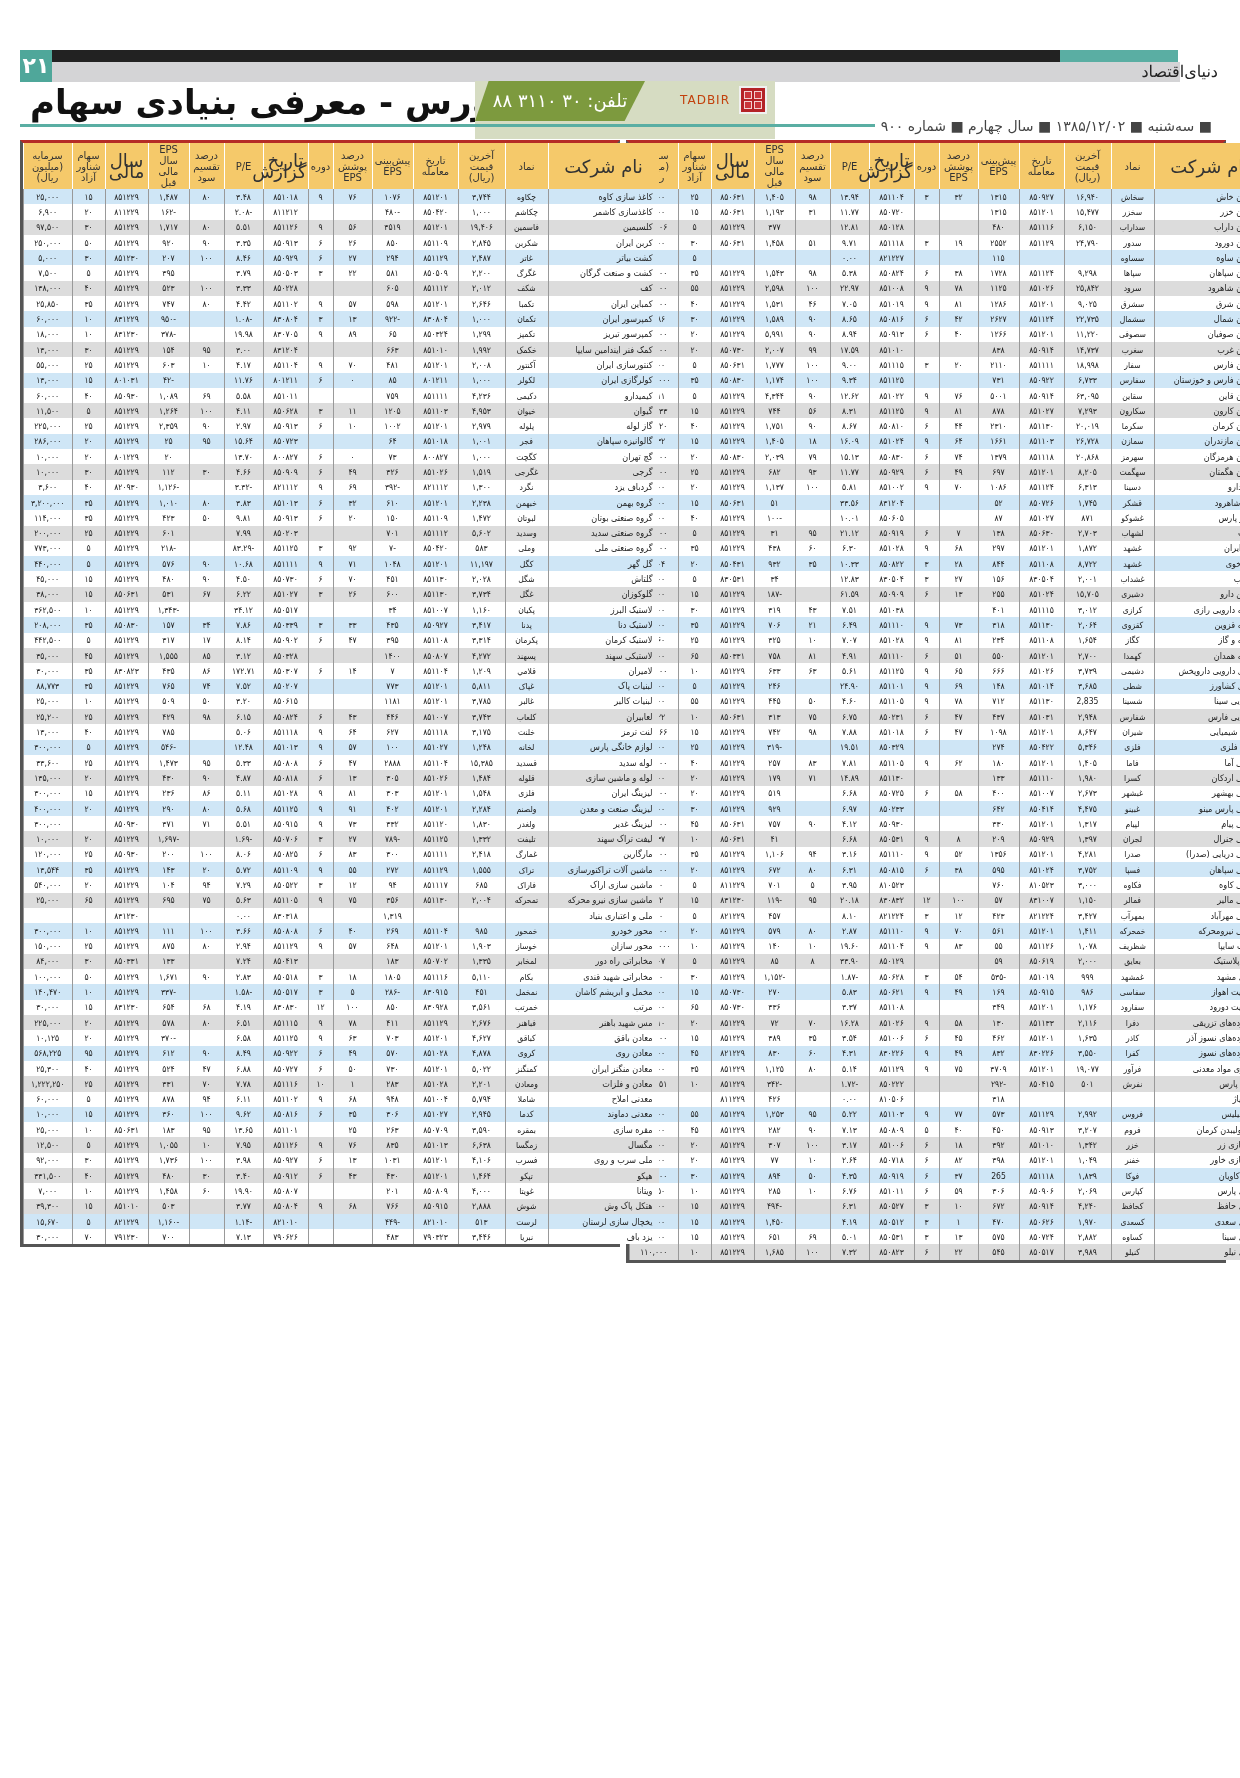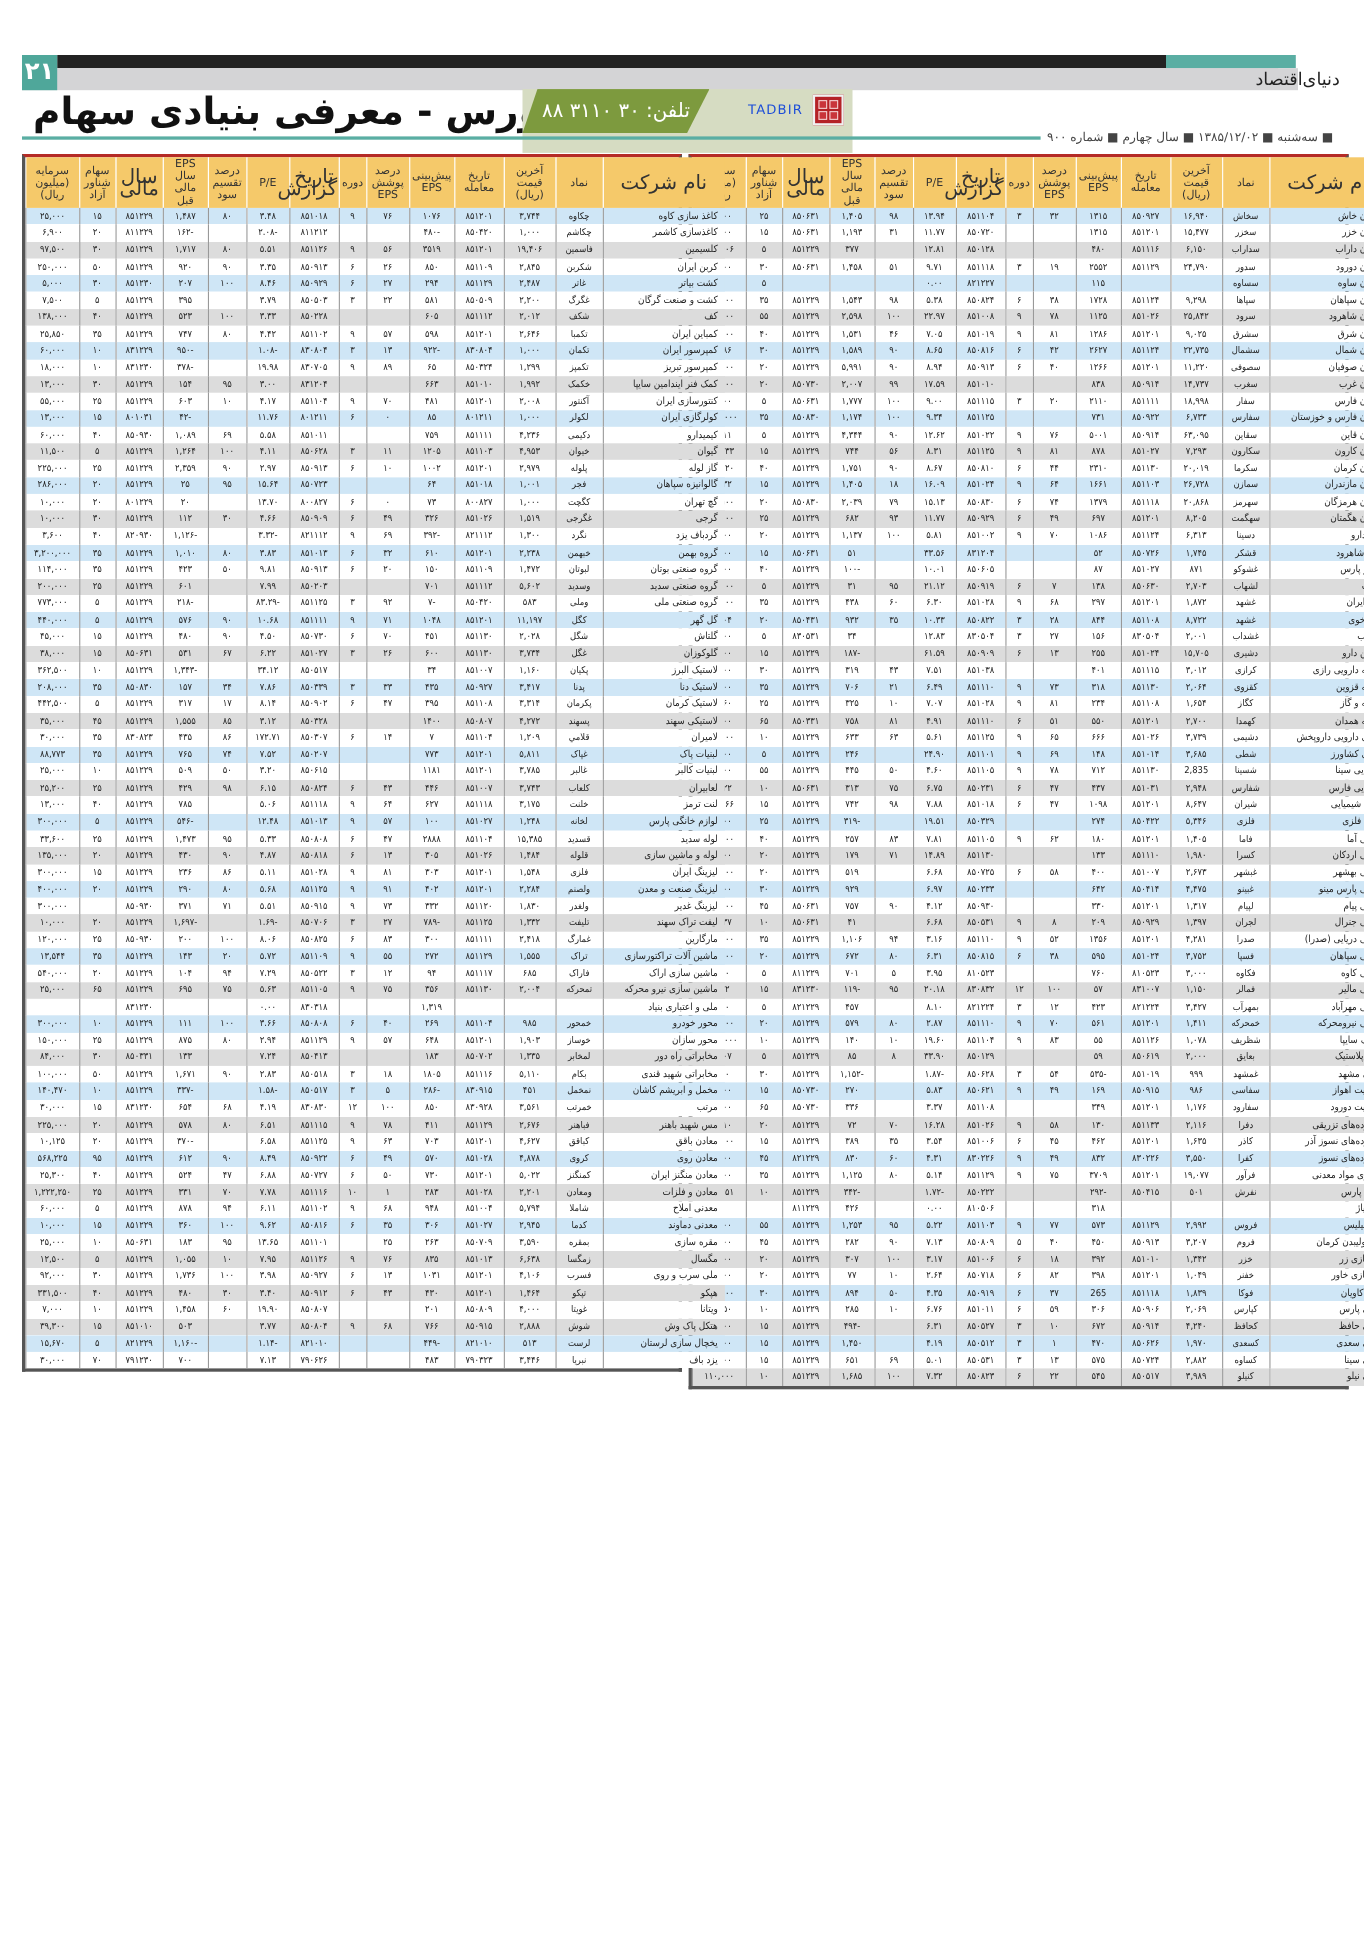--- a/index.html
+++ b/index.html
@@ -5,25 +5,25 @@
   html,body{margin:0;padding:0;background:#fff;}
   body{width:1240px;height:1778px;position:relative;overflow:hidden;font-family:"DejaVu Sans",sans-serif;}
   .topbar{position:absolute;left:52px;top:50px;width:1110px;height:12px;background:#222;}
   .topbar-teal{position:absolute;left:1060px;top:50px;width:118px;height:12px;background:#5aaea3;}
   .greybar{position:absolute;left:20px;top:62px;width:1160px;height:20px;background:#d4d4d6;}
   .page-num{position:absolute;left:20px;top:50px;width:32px;height:32px;background:#4fa79a;color:#fff;font-weight:bold;font-size:22px;text-align:center;line-height:32px;}
   .brand{position:absolute;right:22px;top:62px;font-family:"DejaVu Serif",serif;font-size:16px;color:#222;text-align:right;}
   .title{position:absolute;left:30px;top:82px;font-size:34px;font-weight:bold;color:#111;direction:rtl;}
   .phone-box{position:absolute;left:475px;top:81px;width:300px;height:58px;background:#d6dcc2;}
   .phone-green{position:absolute;left:0;top:0;width:170px;height:40px;background:#7d9a3e;clip-path:polygon(8% 0,100% 0,88% 100%,0 100%);color:#fff;font-size:18px;line-height:40px;text-align:center;direction:rtl;}
-  .tadbir{position:absolute;right:45px;top:12px;color:#1d4ed8;font-size:12px;letter-spacing:1px;}
+  .tadbir{position:absolute;right:45px;top:12px;color:#c2410c;font-size:12px;letter-spacing:1px;}
   .tadbir-logo{position:absolute;right:8px;top:5px;width:28px;height:28px;background:#b42226;border:2px solid #f0f0f0;box-sizing:border-box;display:grid;grid-template-columns:1fr 1fr;gap:2px;padding:3px;}
   .tadbir-logo i{background:#c9353a;border:1px solid #f3d0d0;}
   .rule{position:absolute;left:20px;top:124px;width:1160px;height:3px;background:#5aaea3;}
-  .dateline{position:absolute;right:22px;top:118px;background:#fff;padding:0 6px;font-size:11px;color:#444;direction:rtl;}
+  .dateline{position:absolute;right:22px;top:118px;background:#fff;padding:0 6px;font-size:14px;color:#444;direction:rtl;}
   .tbl-wrap{position:absolute;top:140px;border:3px solid #555;border-top:3px solid #b52b26;background:#fff;}
   .tbl-left{left:20px;width:594px;}
   .tbl-right{left:626px;width:594px;}
   table{border-collapse:collapse;width:100%;direction:rtl;table-layout:fixed;}
   th{background:#f5c96a;color:#333;font-weight:normal;font-size:10px;line-height:11px;height:44px;border-left:1px solid #fff;padding:1px;text-align:center;}
   th.big{font-size:18px;}
   td{font-size:8.5px;height:15.3px;padding:0 2px;text-align:center;border-left:1px solid #999;color:#222;white-space:nowrap;overflow:hidden;font-family:"DejaVu Sans Condensed","DejaVu Sans",sans-serif;}
   td.name{text-align:right;padding-right:6px;font-size:9px;}
   tr.blue td{background:#cfe6f6;}
   tr.grey td{background:#dcdcdc;}

